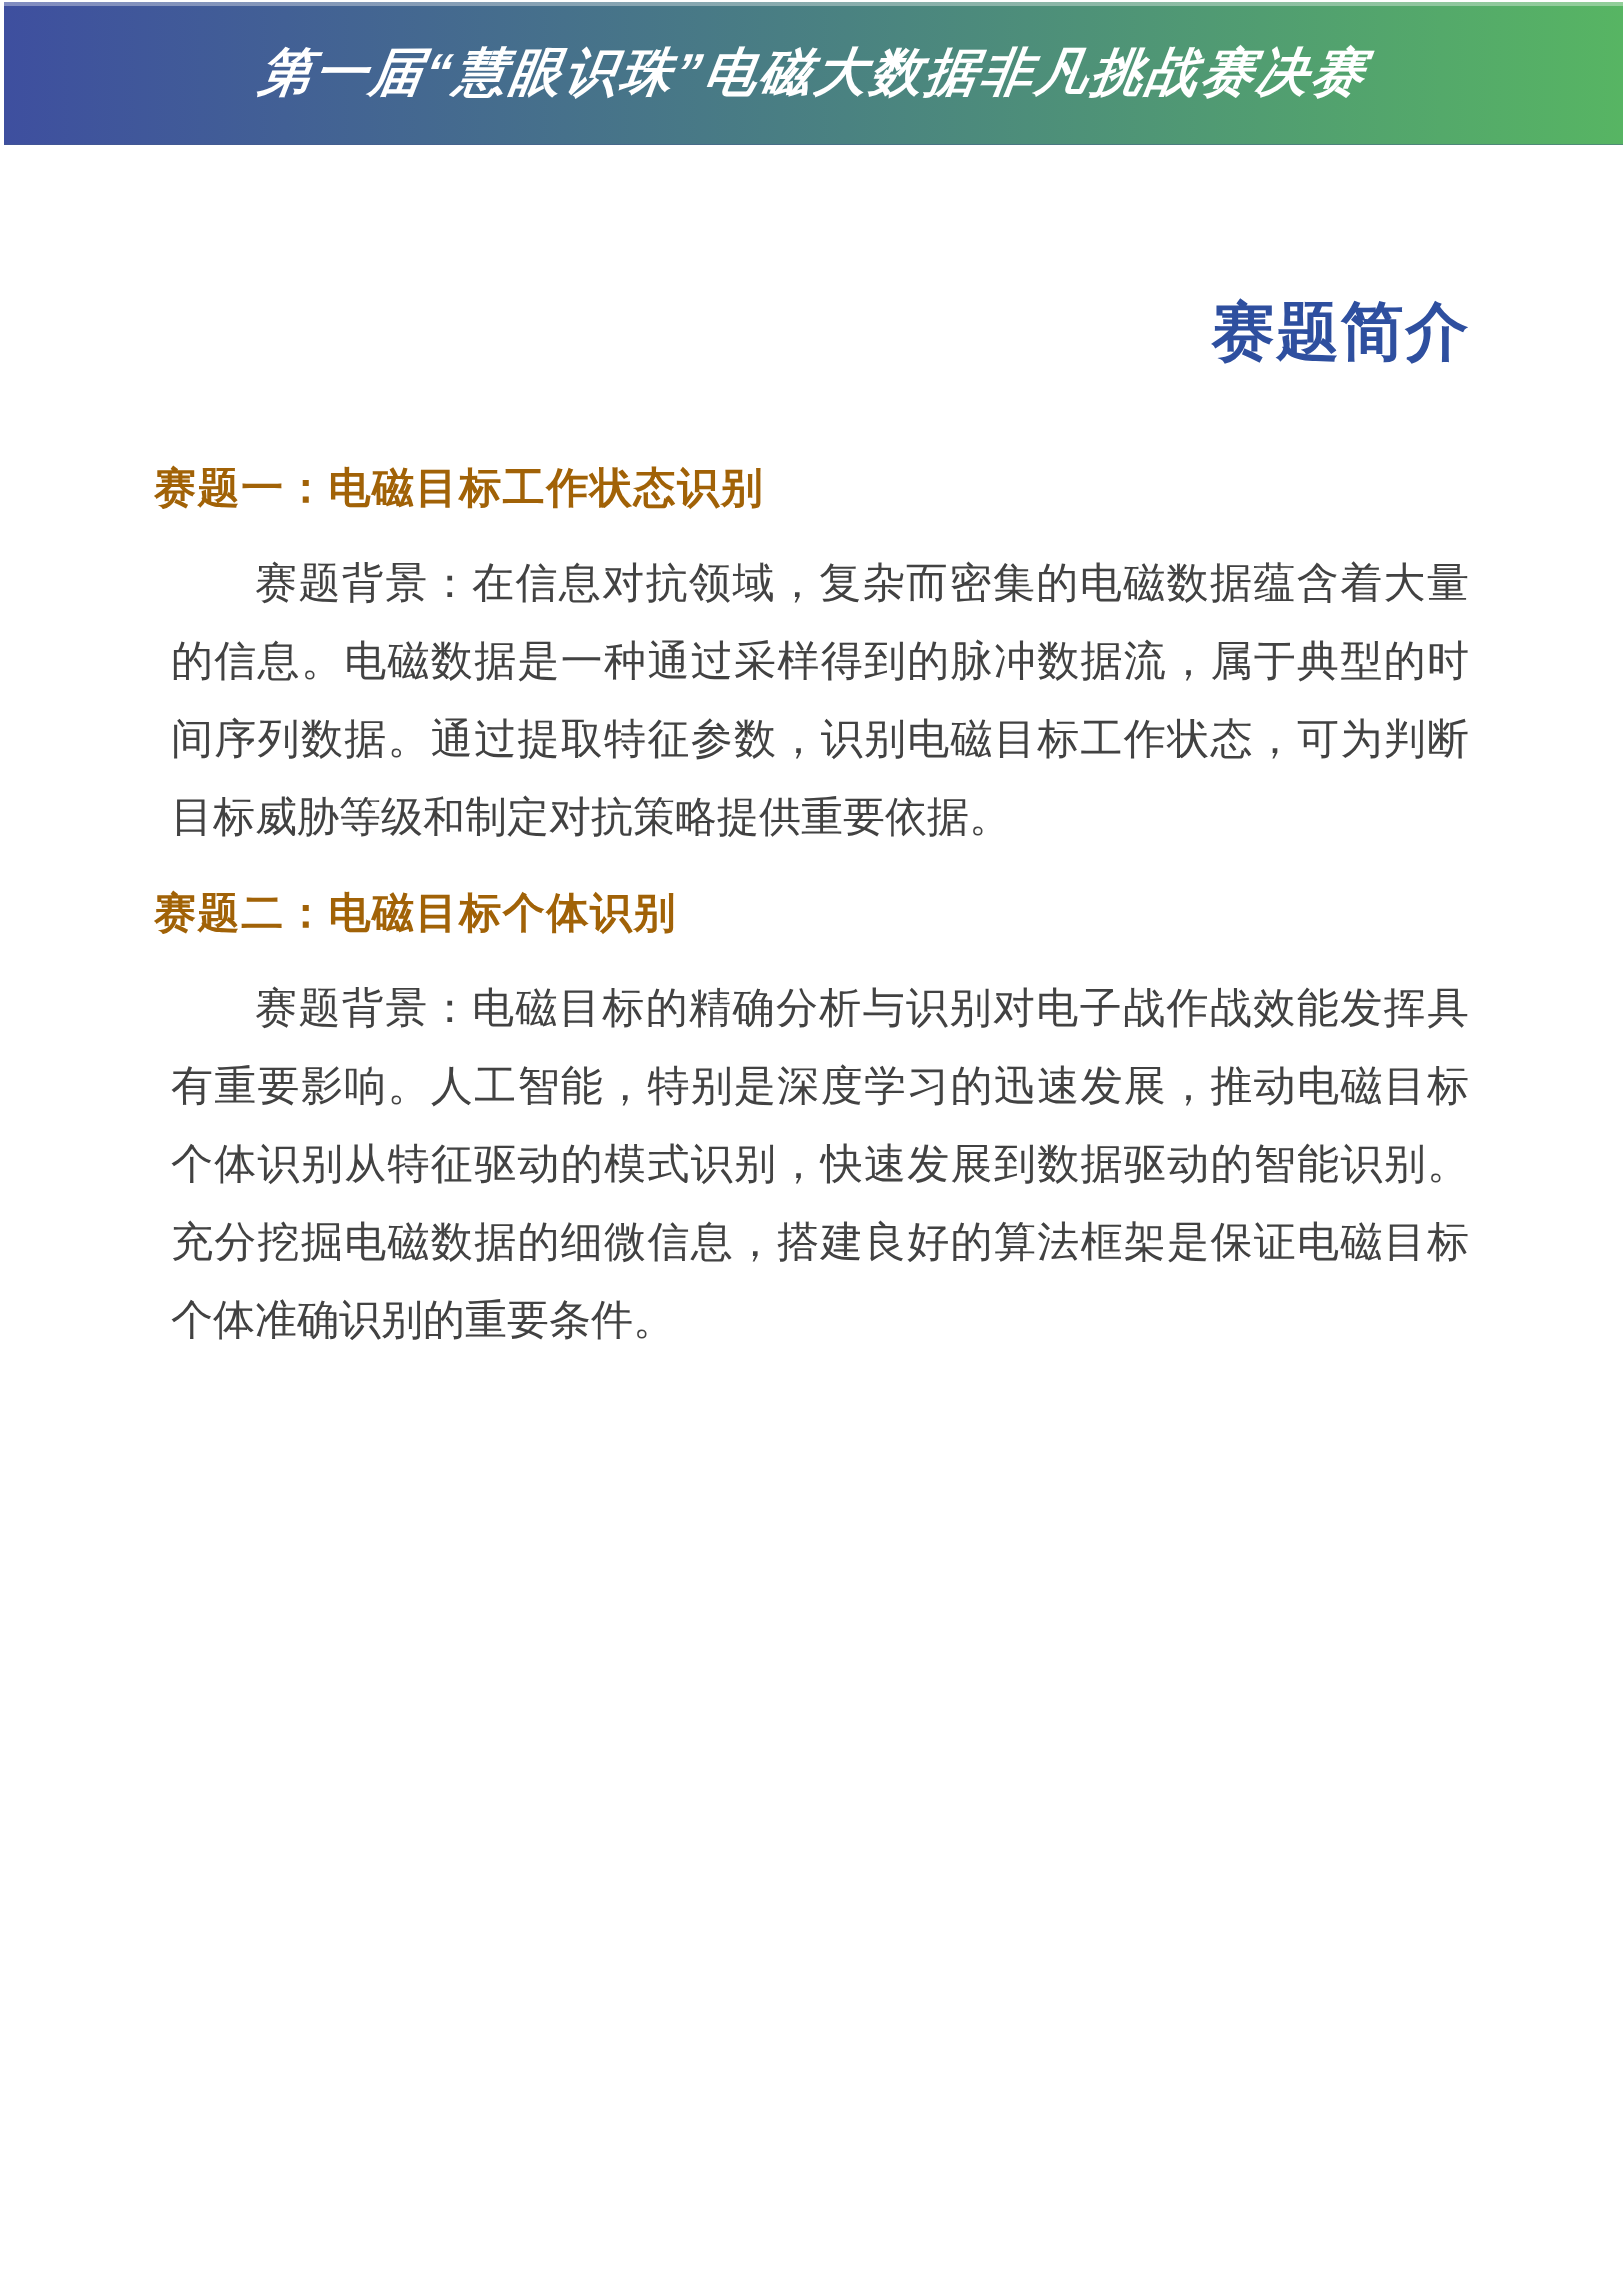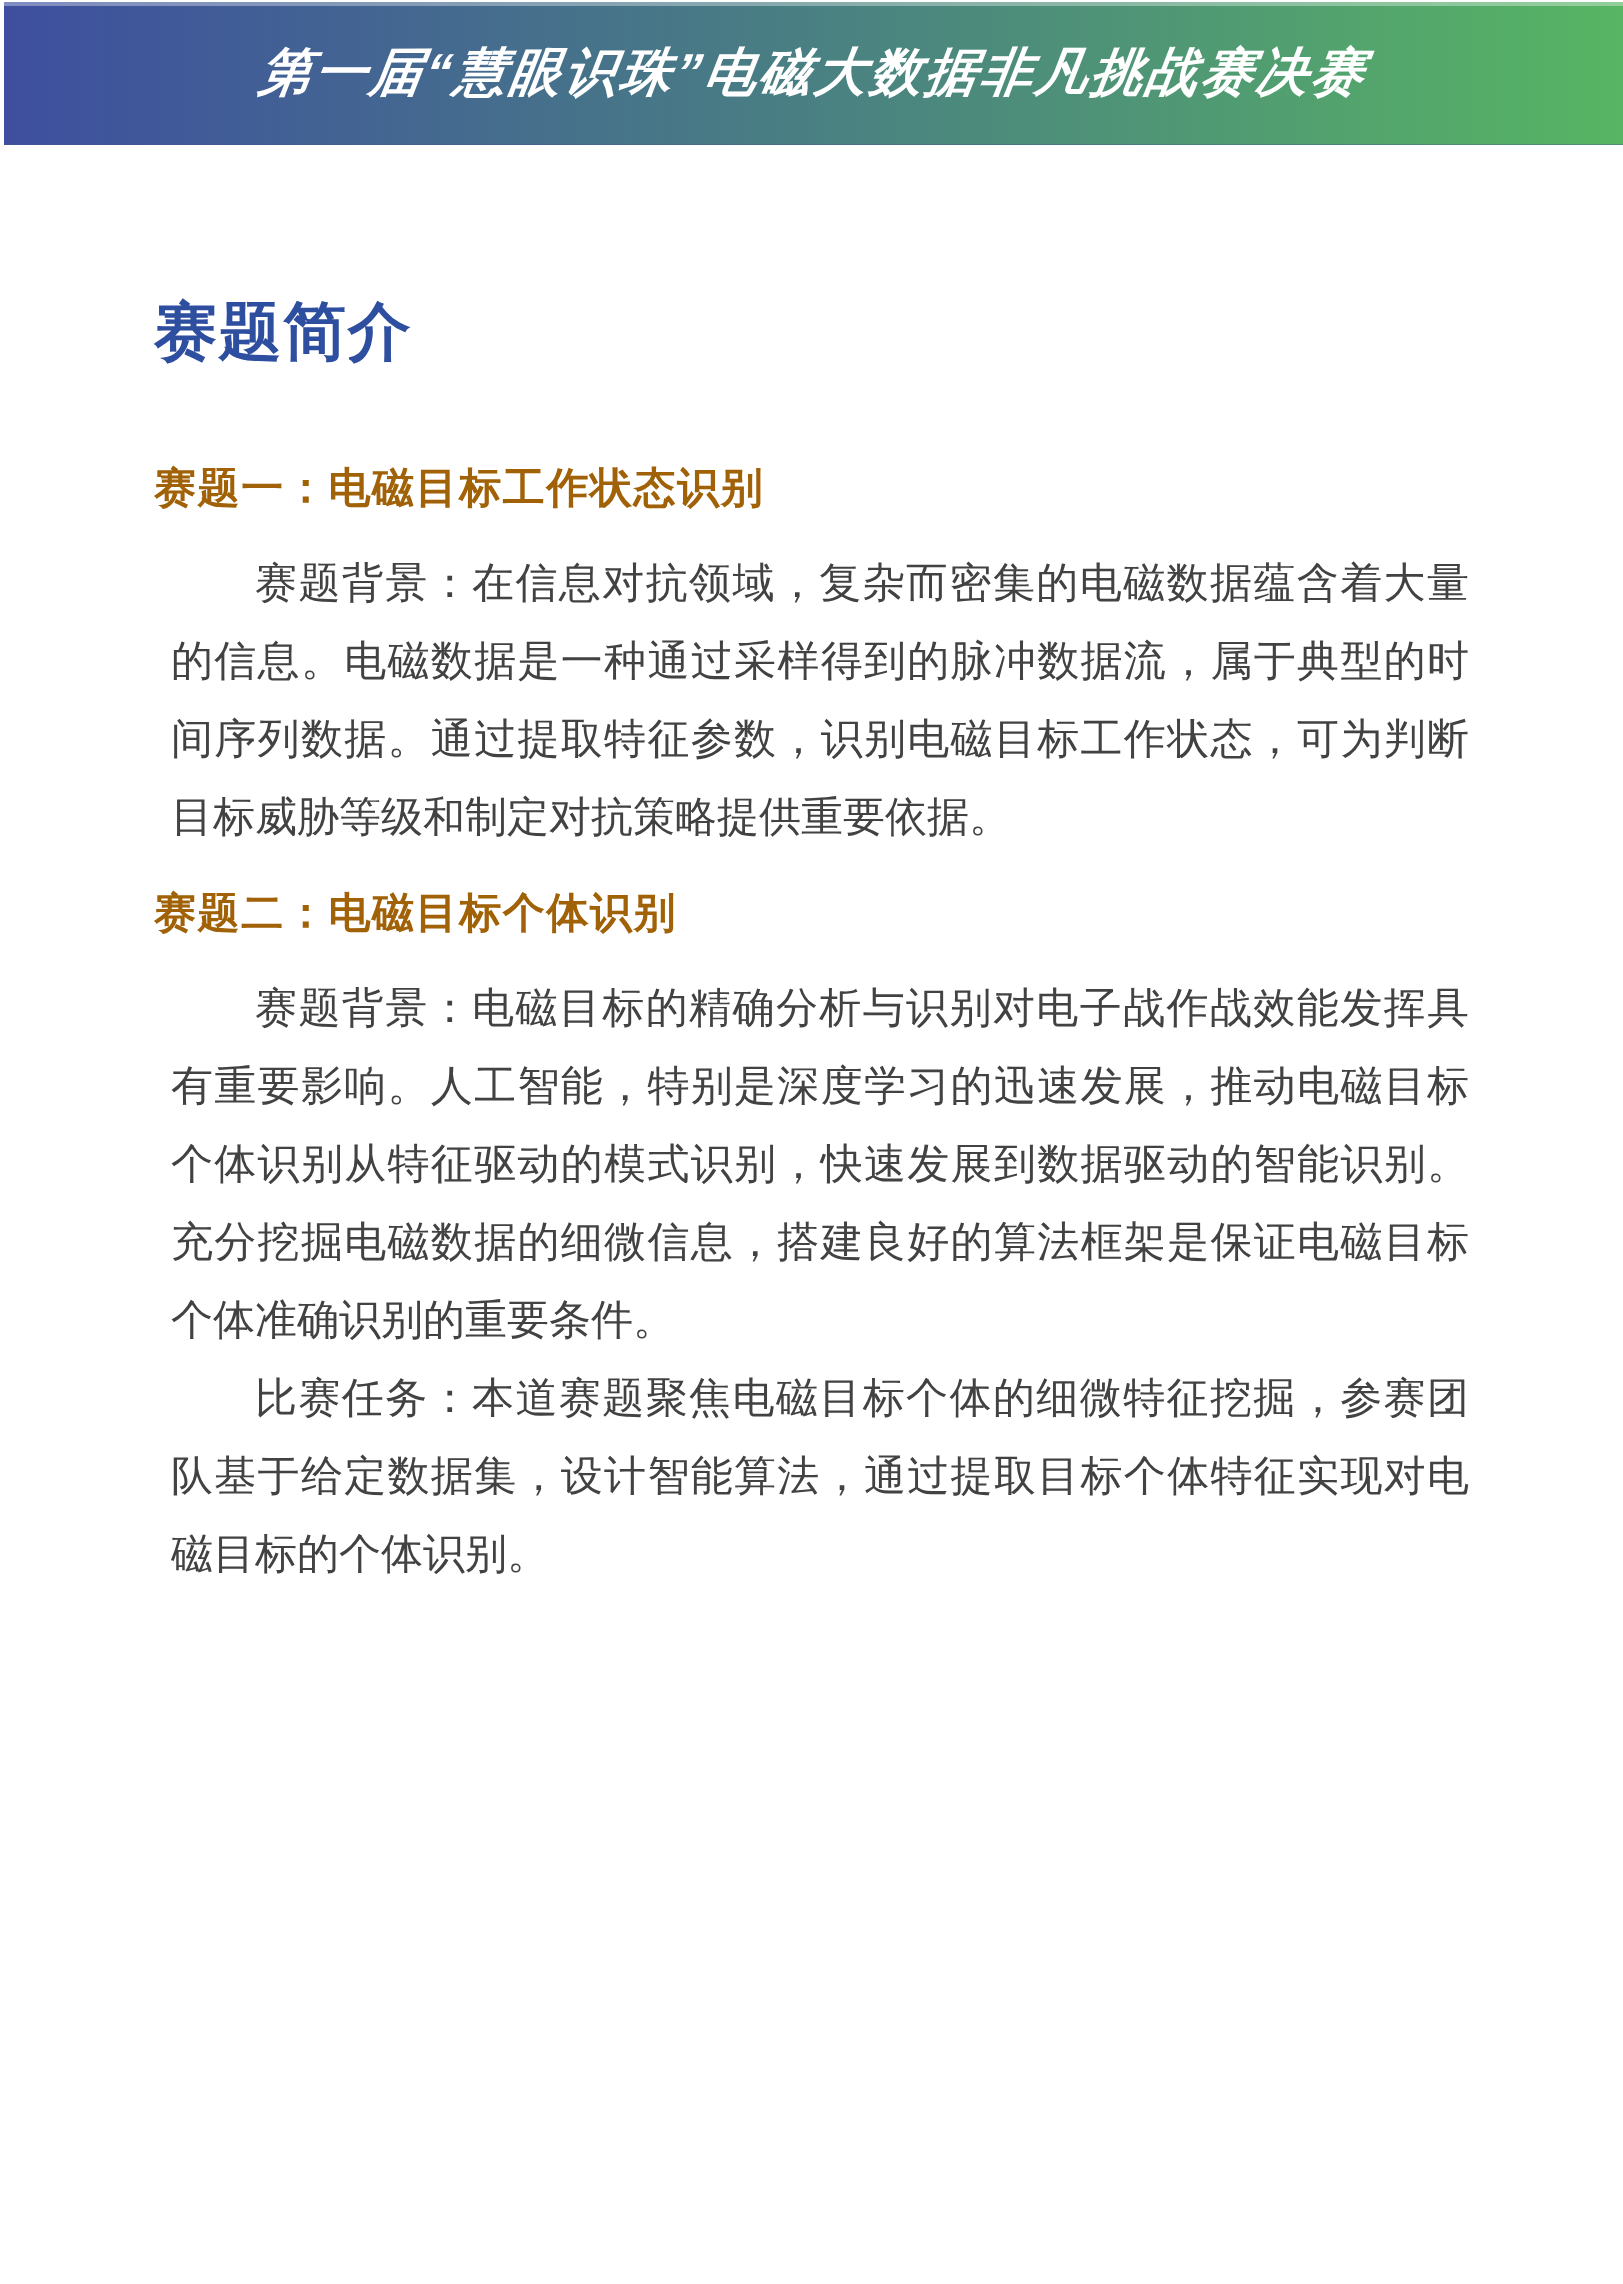--- a/index.html
+++ b/index.html
@@ -40,21 +40,21 @@
     color: #ffffff;
     font-size: 52px;
     font-weight: bold;
     font-style: italic;
     letter-spacing: 3.2px;
     white-space: nowrap;
   }
   
   .page-title {
     margin: 151px 154px 0 154px;
-    text-align: left;
+    text-align: right;
     color: #2e4f9f;
     font-size: 63px;
     line-height: 70px;
     font-weight: bold;
     letter-spacing: 1.6px;
   }
   
   .content {
     margin: 0 154px;
     width: 1315px;
@@ -99,18 +99,17 @@
 
     <h2>赛题一：电磁目标工作状态识别</h2>
 
     <p>赛题背景：在信息对抗领域，复杂而密集的电磁数据蕴含着大量的信息。电磁数据是一种通过采样得到的脉冲数据流，属于典型的时间序列数据。通过提取特征参数，识别电磁目标工作状态，可为判断目标威胁等级和制定对抗策略提供重要依据。</p>
 
 
     <h2 class="second">赛题二：电磁目标个体识别</h2>
 
     <p>赛题背景：电磁目标的精确分析与识别对电子战作战效能发挥具有重要影响。人工智能，特别是深度学习的迅速发展，推动电磁目标个体识别从特征驱动的模式识别，快速发展到数据驱动的智能识别。充分挖掘电磁数据的细微信息，搭建良好的算法框架是保证电磁目标个体准确识别的重要条件。</p>
 
-    <p>比赛任务：本道赛题聚焦电磁目标个体的细微特征挖掘，参赛团队基于给定数据集，设计智能算法，通过提取目标个体特征实现对电磁目标的个体识别。</p>
 
   </main>
 
 </div>
 
 
 </body></html>

